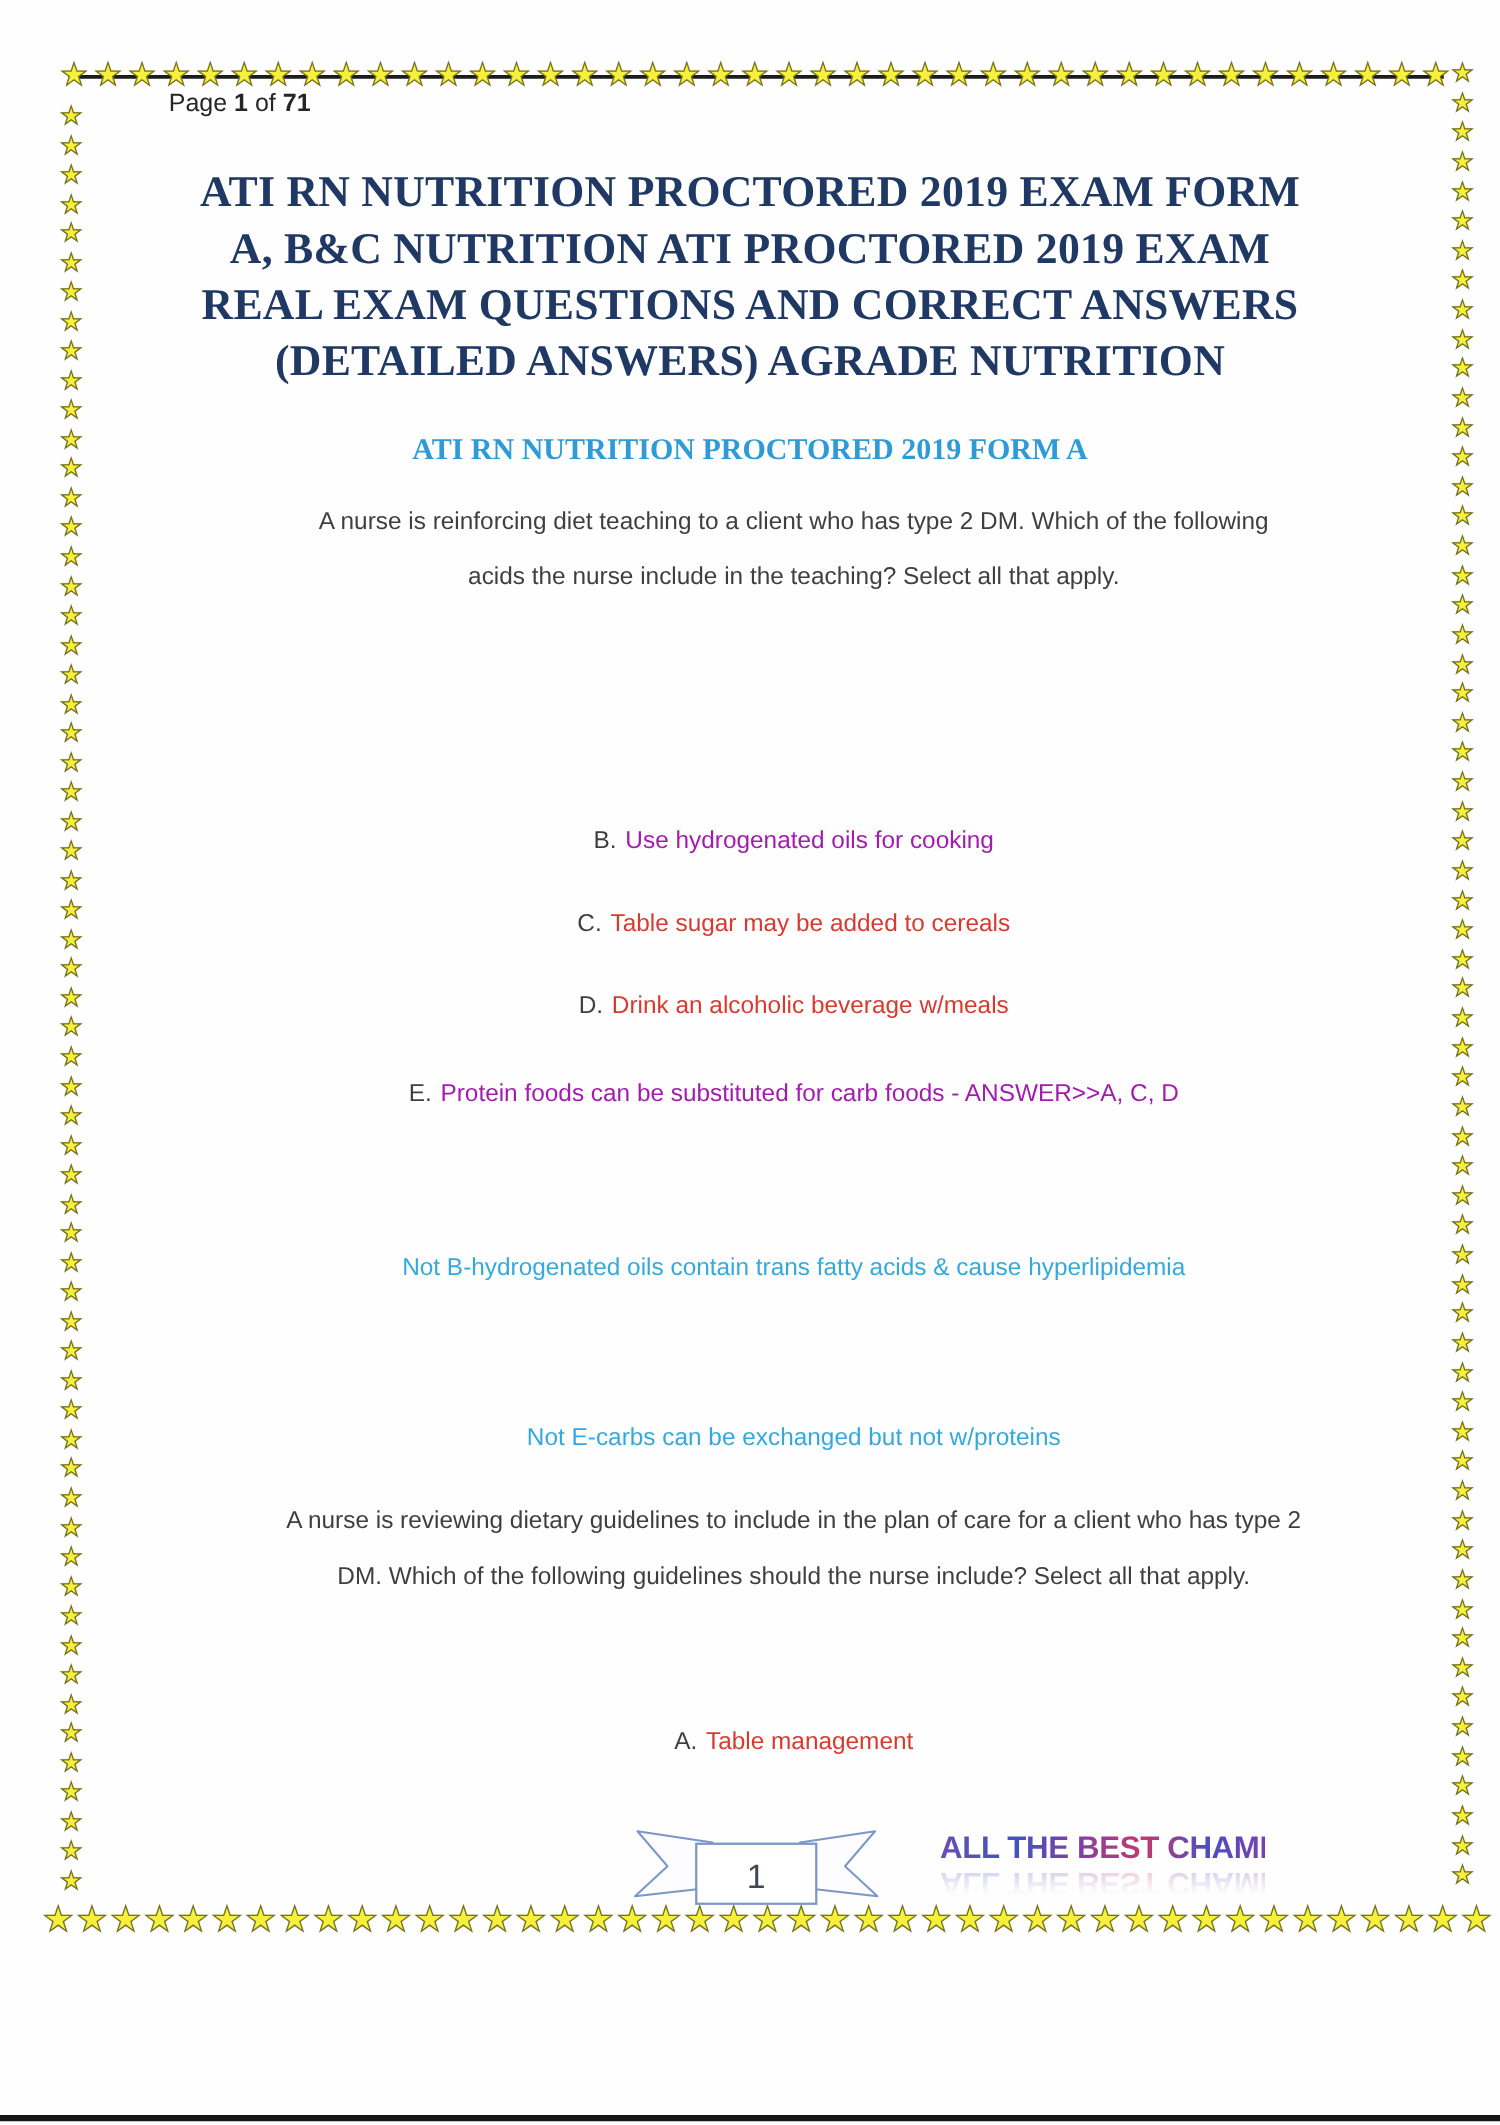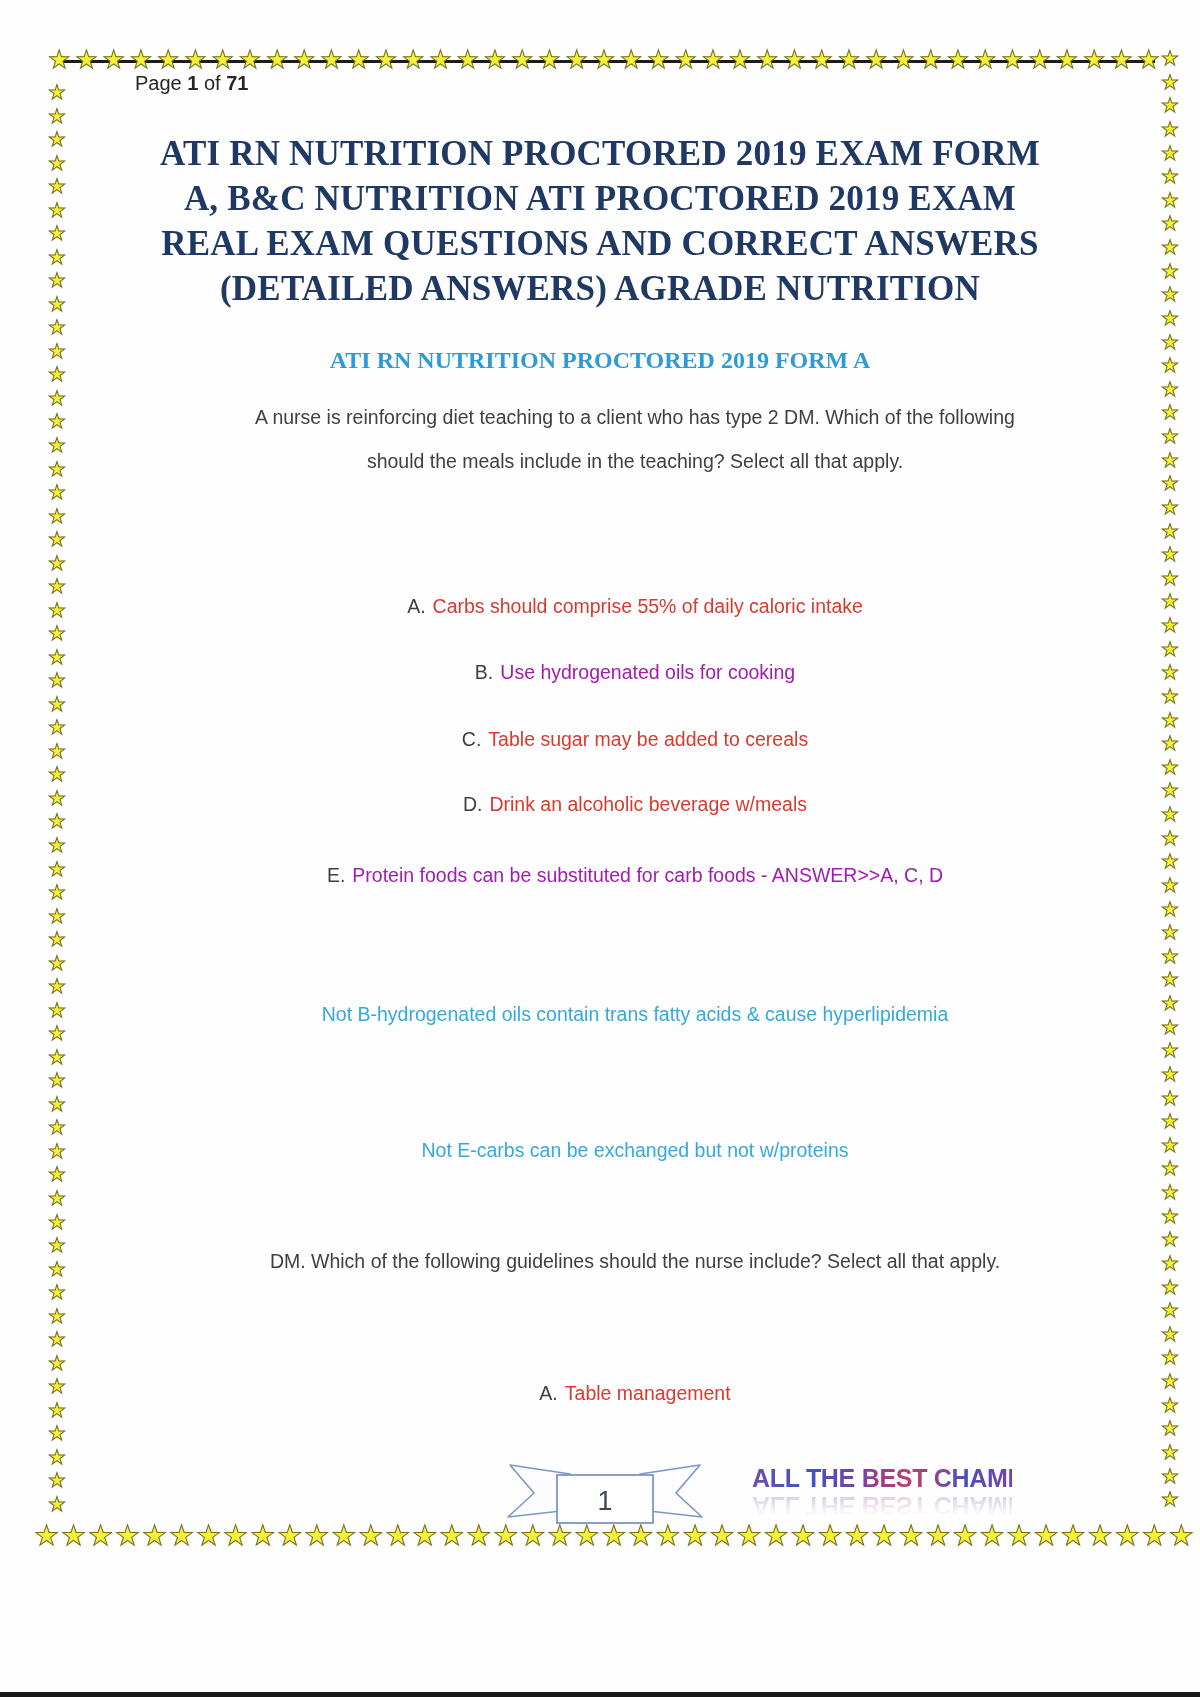--- a/index.html
+++ b/index.html
@@ -281,41 +281,39 @@
 
   <div id="title">
     <div>ATI RN NUTRITION PROCTORED 2019 EXAM FORM</div>
     <div>A, B&amp;C NUTRITION ATI PROCTORED 2019 EXAM</div>
     <div>REAL EXAM QUESTIONS AND CORRECT ANSWERS</div>
     <div>(DETAILED ANSWERS) AGRADE NUTRITION</div>
   </div>
   <div id="subtitle">ATI RN NUTRITION PROCTORED 2019 FORM A</div>
 
   <div class="body-line" style="top:406px">A nurse is reinforcing diet teaching to a client who has type 2 DM. Which of the following</div>
-  <div class="body-line" style="top:450px">should the meals include in the teaching? Select all that apply.</div>
-
-  <div class="body-line opt" style="top:595px">
-    <span class="letter">A.</span><span class="txt red">Carbs should comprise 55% of daily caloric intake</span>
-  </div>
+  <div class="body-line" style="top:450px">acids the nurse include in the teaching? Select all that apply.</div>
+
   <div class="body-line opt" style="top:661px">
     <span class="letter">B.</span><span class="txt plain">Use hydrogenated oils for cooking</span>
   </div>
   <div class="body-line opt" style="top:728px">
     <span class="letter">C.</span><span class="txt red">Table sugar may be added to cereals</span>
   </div>
   <div class="body-line opt" style="top:793px">
     <span class="letter">D.</span><span class="txt red">Drink an alcoholic beverage w/meals</span>
   </div>
   <div class="body-line opt" style="top:864px">
     <span class="letter">E.</span><span class="txt plain">Protein foods can be substituted for carb foods - ANSWER&gt;&gt;A, C, D</span>
   </div>
 
   <div class="body-line note" style="top:1003px">Not B-hydrogenated oils contain trans fatty acids &amp; cause hyperlipidemia</div>
   <div class="body-line note" style="top:1139px">Not E-carbs can be exchanged but not w/proteins</div>
 
+  <div class="body-line" style="top:1205px">A nurse is reviewing dietary guidelines to include in the plan of care for a client who has type 2</div>
   <div class="body-line" style="top:1250px">DM. Which of the following guidelines should the nurse include? Select all that apply.</div>
 
   <div class="body-line opt" style="top:1382px">
     <span class="letter">A.</span><span class="txt red">Table management</span>
   </div>
 
   <svg id="ribbon" width="210" height="70" viewBox="0 0 210 70">
     <polygon points="70,14 10,5 34,33 8,57 70,50" fill="#fdfdff" stroke="#7b96c8" stroke-width="1.6" stroke-linejoin="round"></polygon>
     <polygon points="140,14 200,5 176,33 202,57 140,50" fill="#fdfdff" stroke="#7b96c8" stroke-width="1.6" stroke-linejoin="round"></polygon>
     <rect x="57" y="15" width="96" height="48" fill="#ffffff" stroke="#7b96c8" stroke-width="1.8"></rect>

